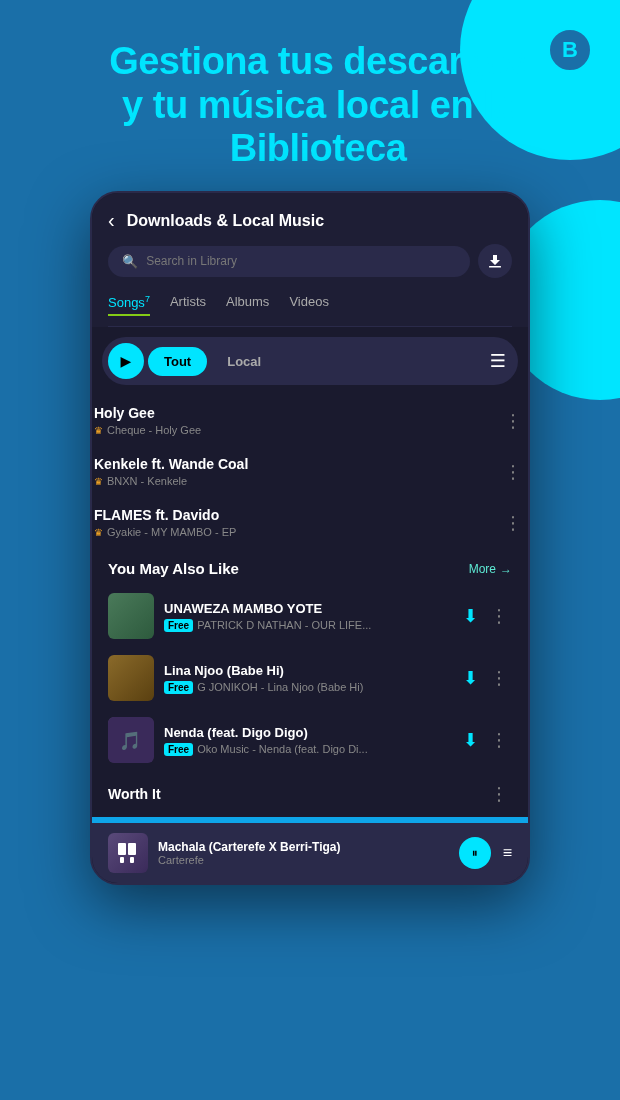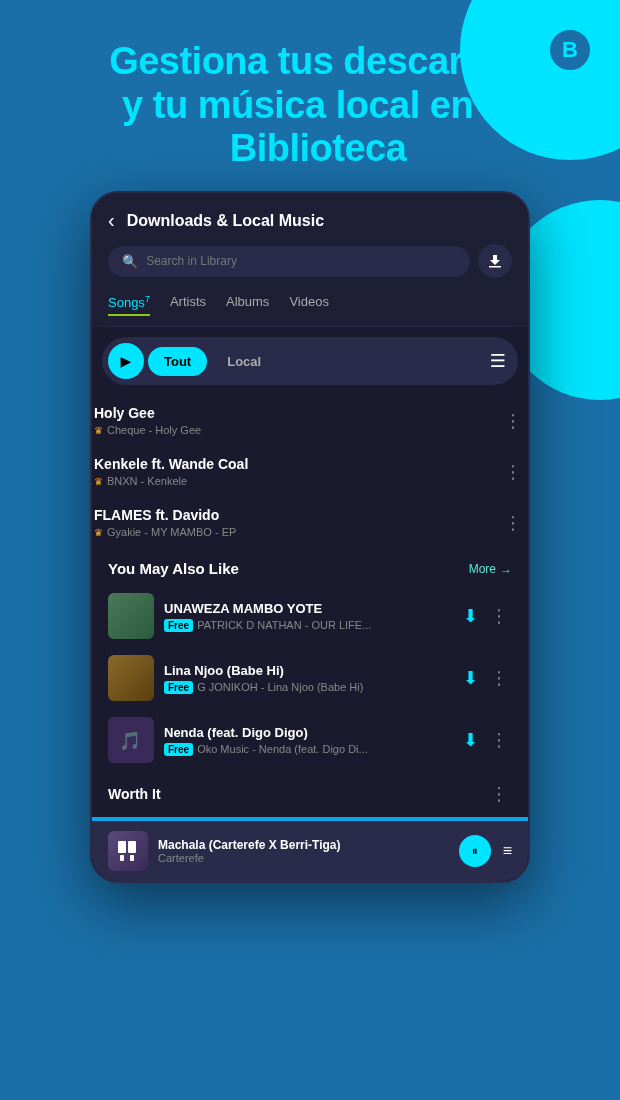--- a/index.html
+++ b/index.html
@@ -374,21 +374,21 @@
       color: #ffffff;
     }
 
     
     .now-playing {
       background: #2a2a4a;
       padding: 10px 16px;
       display: flex;
       align-items: center;
       gap: 10px;
-      border-top: 4px solid #0ea5e9;
+      border-top: 6px solid #0ea5e9;
     }
 
     .np-thumb {
       width: 40px;
       height: 40px;
       border-radius: 6px;
       background: linear-gradient(135deg, #5a4a7a, #3a2a5a);
       flex-shrink: 0;
       display: flex;
       align-items: center;

